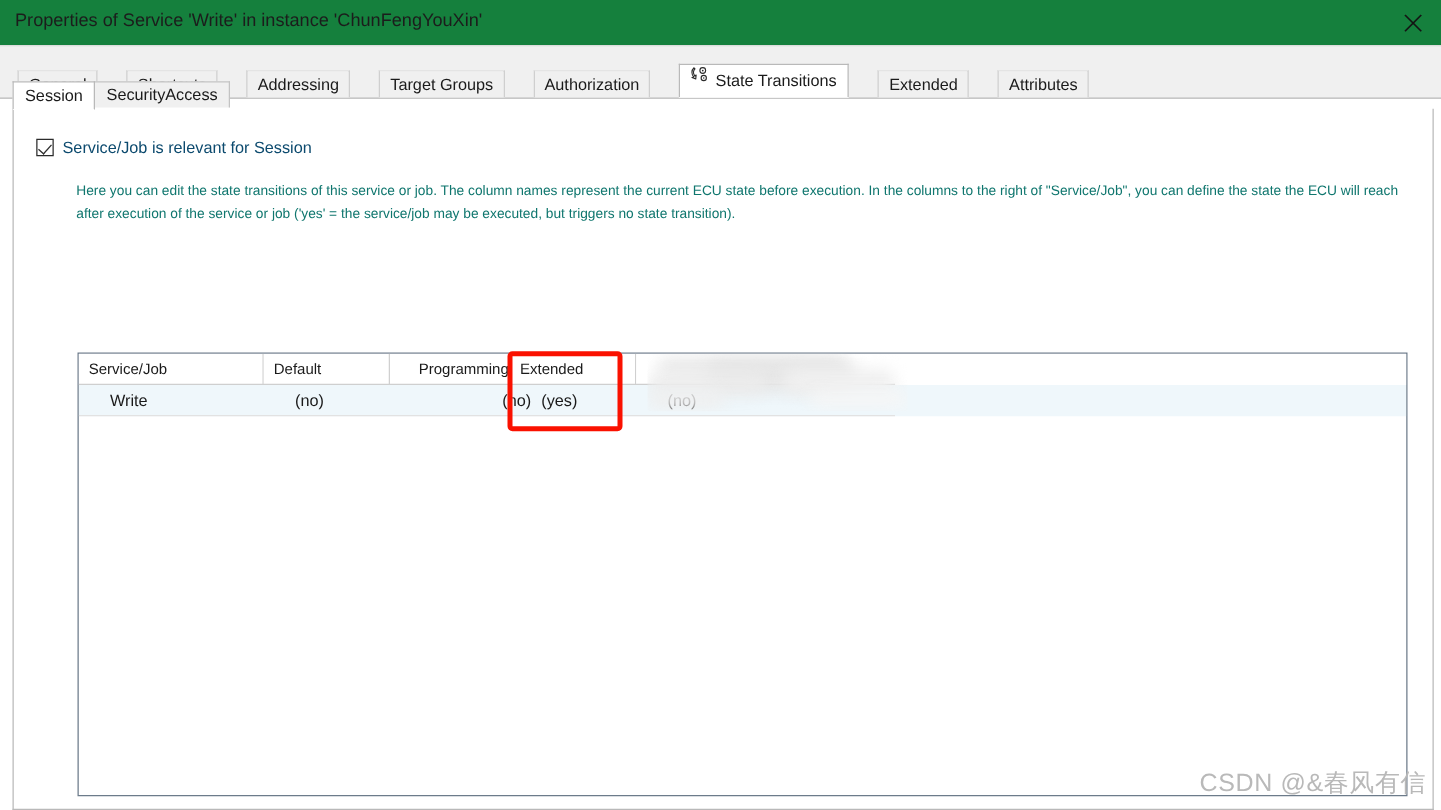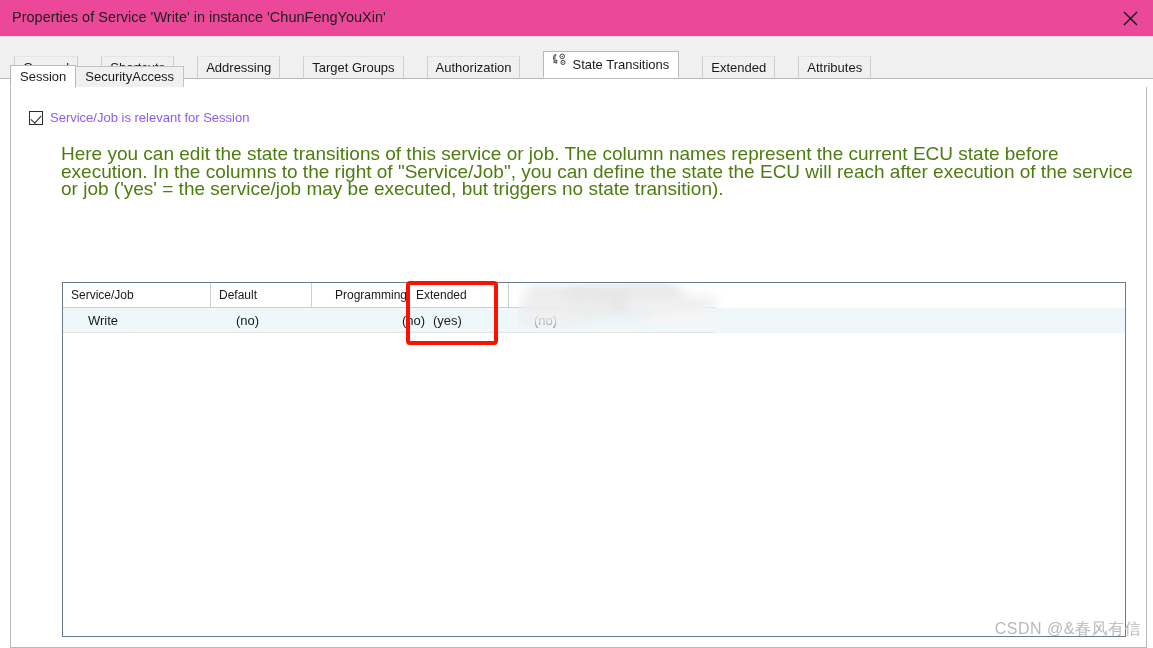--- a/index.html
+++ b/index.html
@@ -15,21 +15,21 @@
     color: #1a1a1a;
     overflow: hidden;
     position: relative;
   }
 
   
   .titlebar {
     position: absolute;
     left: 0; top: 0;
     width: 1153px; height: 37px;
-    background: #ec4899;
+    background: #15803d;
     border-bottom: 1px solid #dcdcdc;
     box-sizing: border-box;
   }
   .titlebar-text {
     position: absolute;
     left: 12px; top: 9px;
     font-size: 14.5px;
     color: #1c1c1c;
     white-space: nowrap;
   }
@@ -94,21 +94,21 @@
   }
   .tab-icon svg { display: block; }
 
   
   .subtabstrip {
     position: absolute;
     left: 10px; top: 65px;
     width: 1137px;
     height: 23px;
     display: flex;
-    align-items: center;
+    align-items: flex-start;
     z-index: 2;
   }
   .subtab {
     height: 21px;
     line-height: 20px;
     padding: 0 9px;
     font-size: 13px;
     background: #f0f0f0;
     border: 1px solid #c3c3c3;
     border-bottom: none;
@@ -159,32 +159,32 @@
     content: "";
     position: absolute;
     left: 3px; top: 1px;
     width: 5px; height: 9px;
     border-right: 1.6px solid #2b2b2b;
     border-bottom: 1.6px solid #2b2b2b;
     transform: rotate(42deg);
   }
   .checkbox-label {
     font-size: 13px;
-    color: #8b5cf6;
+    color: #0c4a6e;
     white-space: nowrap;
   }
 
   
   .description {
     position: absolute;
     left: 50px; top: 58px;
     width: 1076px;
-    font-size: 19px;
+    font-size: 11px;
     line-height: 17.5px;
-    color: #4d7c0f;
+    color: #0f766e;
   }
 
   
   .table-frame {
     position: absolute;
     left: 51px; top: 195px;
     width: 1064px; height: 355px;
     border: 1px solid #6c7b8a;
     background: #ffffff;
     box-sizing: border-box;
@@ -282,21 +282,21 @@
     border-radius: 4px;
     box-sizing: border-box;
     z-index: 8;
     pointer-events: none;
   }
 
   
   .watermark {
     position: absolute;
     right: 12px; bottom: 8px;
-    font-size: 16px;
+    font-size: 20px;
     color: #b9b9b9;
     white-space: nowrap;
     letter-spacing: 0.5px;
     z-index: 9;
     pointer-events: none;
   }
 </style>
 </head>
 <body>
 

